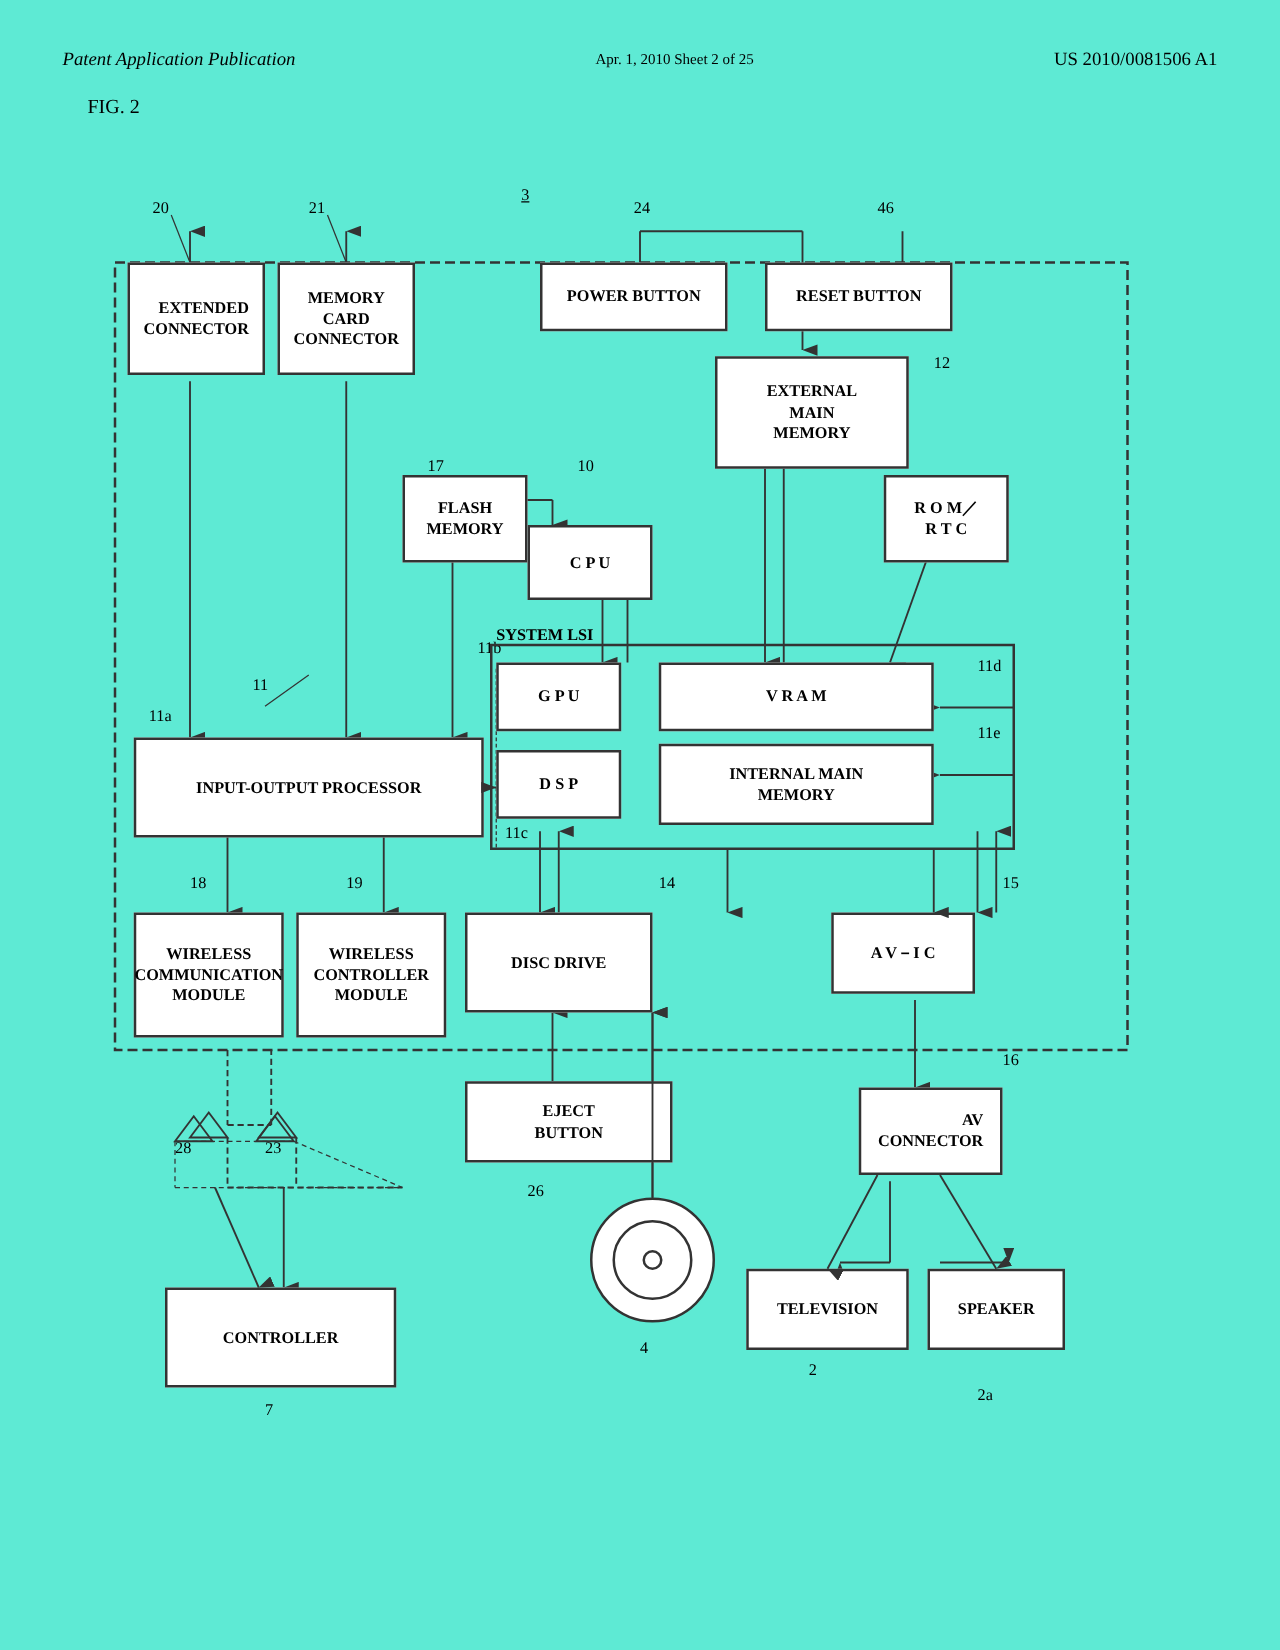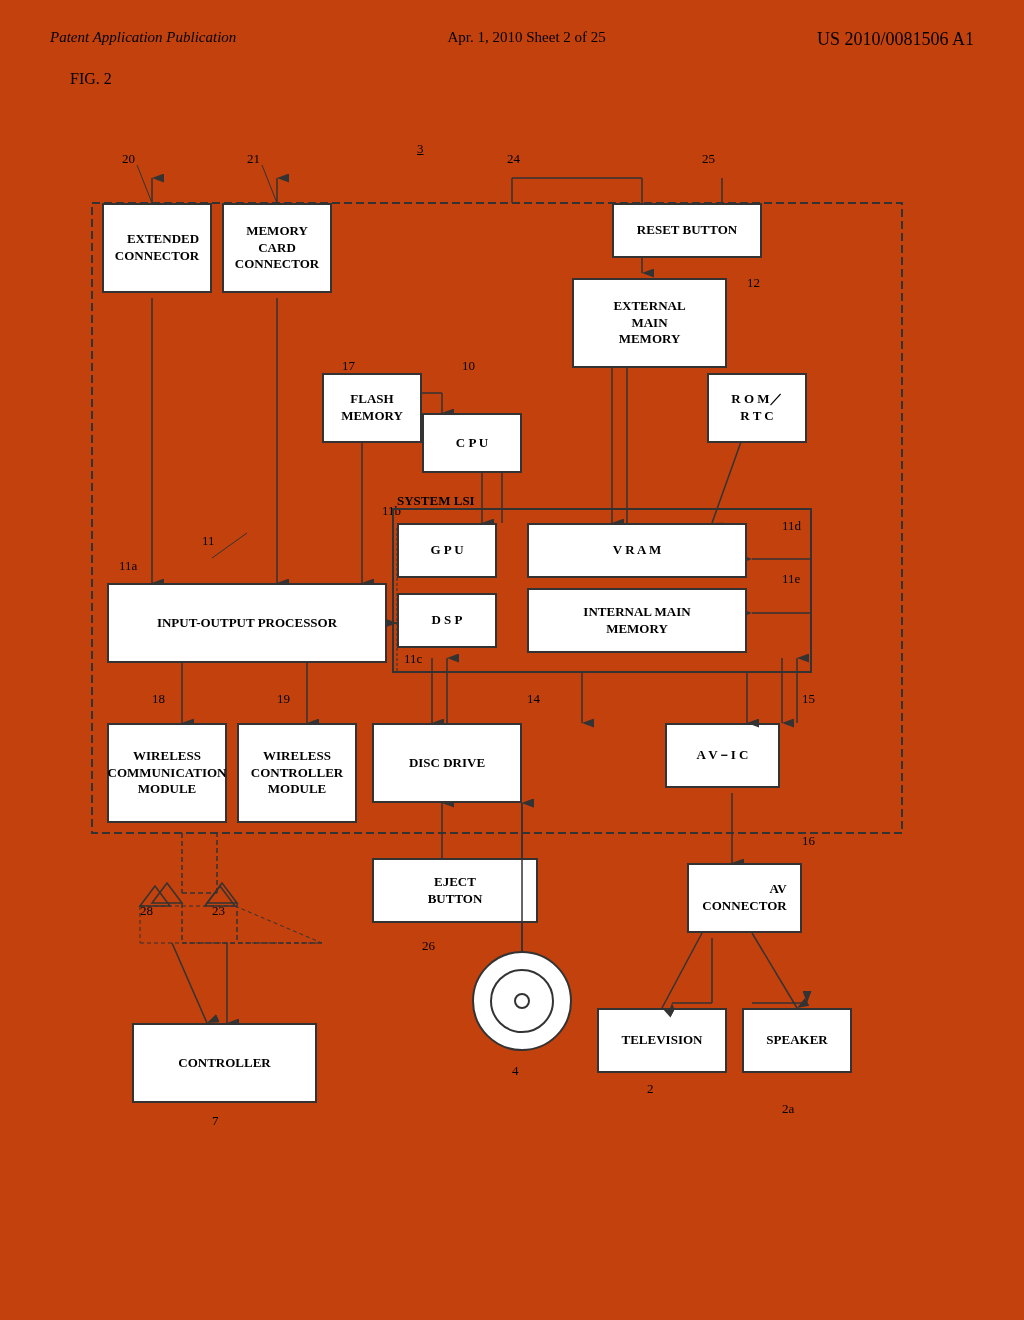--- a/index.html
+++ b/index.html
@@ -8,36 +8,36 @@
       font-family: 'Times New Roman', Times, serif;
       width: 1024px;
       min-height: 1320px;
       position: relative;
       overflow: hidden;
     }
 
     .page {
       width: 1024px;
       min-height: 1320px;
-      background: #c2410c;
-      padding: 29px 50px;
+      background: #5eead4;
+      padding: 40px 50px;
       position: relative;
     }
 
     
     .header {
       display: flex;
       justify-content: space-between;
       align-items: flex-start;
       margin-bottom: 20px;
       font-size: 15px;
     }
     .header-left { font-style: italic; font-size: 15px; }
-    .header-center { font-size: 15px; text-align: left; }
-    .header-right { font-size: 18px; }
+    .header-center { font-size: 12px; text-align: left; }
+    .header-right { font-size: 15px; }
 
     
     .fig-label {
       font-size: 16px;
       margin-bottom: 15px;
       margin-left: 20px;
     }
 
     
     .diagram {
@@ -190,33 +190,36 @@
 
       <line x1="85" y1="62" x2="100" y2="100" stroke="#333" stroke-width="1"></line>
 
       <line x1="210" y1="62" x2="225" y2="100" stroke="#333" stroke-width="1"></line>
     </svg>
 
     <div class="label" style="left:70px; top:48px;">20</div>
     <div class="label" style="left:195px; top:48px;">21</div>
     <div class="label" style="left:365px; top:38px;"><span class="underlined">3</span></div>
     <div class="label" style="left:455px; top:48px;">24</div>
-    <div class="label" style="left:650px; top:48px;">25</div>
+    <div class="label" style="left:650px; top:48px;">46</div>
 
     <div class="box" style="left:50px; top:100px; width:110px; height:90px;text-align:right;">
       <span style="white-space:pre-line;">EXTENDED
 CONNECTOR</span>
     </div>
 
     <div class="box" style="left:170px; top:100px; width:110px; height:90px;">
       <span style="white-space:pre-line;">MEMORY
 CARD
 CONNECTOR</span>
     </div>
 
+    <div class="box" style="left:380px; top:100px; width:150px; height:55px;">
+      <span>POWER BUTTON</span>
+    </div>
 
     <div class="box" style="left:560px; top:100px; width:150px; height:55px;">
       <span>RESET BUTTON</span>
     </div>
 
     <div class="label" style="left:695px; top:172px;">12</div>
 
     <div class="box" style="left:520px; top:175px; width:155px; height:90px;">
       <span style="white-space:pre-line;">EXTERNAL
 MAIN

